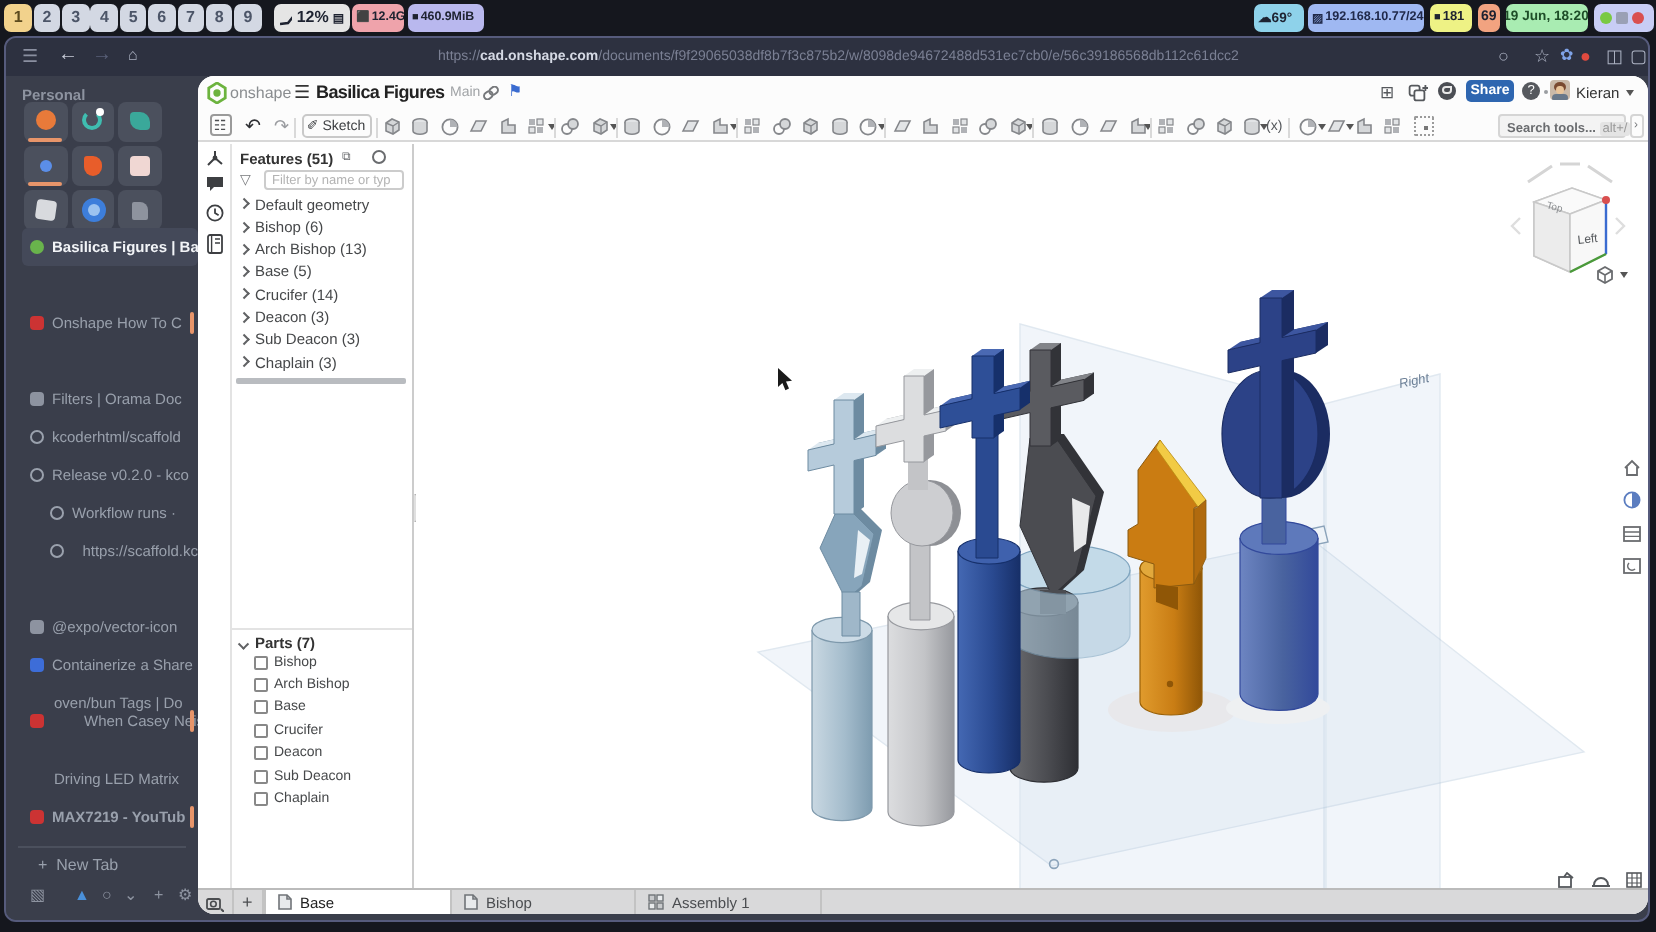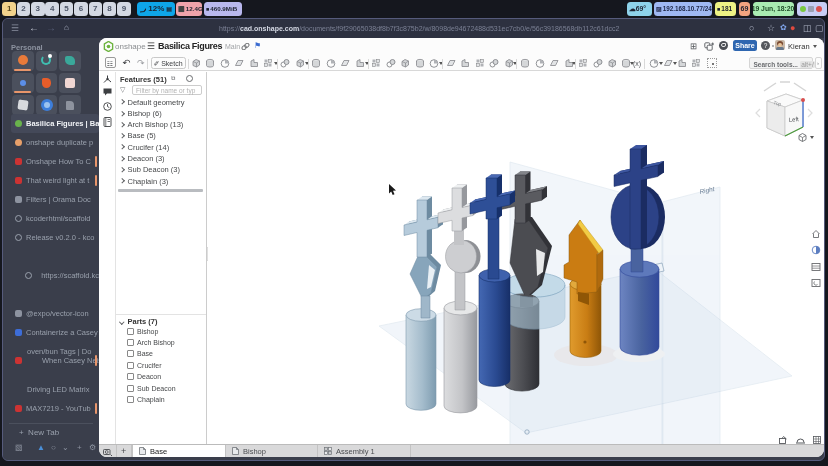--- a/index.html
+++ b/index.html
@@ -38,21 +38,21 @@
 <div class="abs" style="left:0;top:0;width:828px;height:18px;background:#15171e">
 <div class="ws" style="left:2.4px;background:#f2d28c;color:#5c4a1e">1</div>
 <div class="ws" style="left:16.75px">2</div>
 <div class="ws" style="left:31.10px">3</div>
 <div class="ws" style="left:45.45px">4</div>
 <div class="ws" style="left:59.80px">5</div>
 <div class="ws" style="left:74.15px">6</div>
 <div class="ws" style="left:88.50px">7</div>
 <div class="ws" style="left:102.85px">8</div>
 <div class="ws" style="left:117.20px">9</div>
-<div class="pill" style="left:137px;width:38px;background:#0ea5e9"><svg width="13" height="8">
+<div class="pill" style="left:137px;width:38px;background:#e5e5e5"><svg width="13" height="8">
         <path d="M0,7 L4,6.5 L6,4 L8,6 L11,5.5 L13,5" stroke="#1d2230" stroke-width="1.2" fill="none"></path>
       </svg>12%<span style="font-size:6px">▤</span></div>
 <div class="pill" style="left:176px;width:26px;background:#efa3ab;font-size:6.2px;padding:0 2px;gap:1px"><span style="font-size:5.5px">⬛</span>12.4G</div>
 <div class="pill" style="left:204px;width:38px;background:#b9b8ee;font-size:6.2px;padding:0 2px;gap:1px"><span style="font-size:5.5px">■</span>460.9MiB</div>
 <div class="pill" style="left:627px;width:24.5px;background:#8ed2ea;font-size:6.8px;padding:0 2px;gap:1px">☁︎69°</div>
 <div class="pill" style="left:654px;width:58px;background:#9fb8f2;font-size:6.3px;color:#20294a;padding:0 2px;gap:1px"><span style="font-size:6px">▨</span>192.168.10.77/24</div>
 <div class="pill" style="left:715px;width:21px;background:#eef285;font-size:6.5px;padding:0 2px;gap:1px"><span style="font-size:5.5px">■</span>181</div>
 <div class="pill" style="left:739px;width:10.5px;background:#f2a380;padding:0 1.5px;font-size:7px">69</div>
 <div class="pill" style="left:752.5px;width:41px;background:#a9ecb2;color:#1e4d28;font-size:6.8px;padding:0 2px;justify-content:center">19 Jun, 18:20</div>
 <div class="pill" style="left:796.5px;width:30px;background:#c8cdf5;gap:2px;padding:0 3px">
@@ -105,74 +105,69 @@
         <div class="abs" style="left:5px;top:4px;width:12px;height:12px;border-radius:50%;background:#3d7edb"></div>
         <div class="abs" style="left:8px;top:7px;width:6px;height:6px;border-radius:50%;background:#9cc3f0"></div>
       </div>
 <div class="tile" style="left:56px;top:57px">
         <div class="abs" style="left:7px;top:6px;width:8px;height:9px;background:#8e939e;border-radius:1px 4px 1px 1px"></div>
       </div>
 <div class="tabitem" style="top:76px;background:#444959;border-radius:3px;">
         <span class="ticon" style="background:#69b34c;border-radius:50%"></span>
         <span style="color:#f2f4f7;font-weight:bold">Basilica Figures | Ba</span>
       </div>
-<div class="tabitem" style="top:95px;">
-        <span class="ticon" style="background:#e8a06a;border-radius:50%"></span>
-        <span style="color:#99a0ac;font-weight:normal">onshape duplicate p</span>
-      </div>
 <div class="tabitem" style="top:114px;text-align:center;">
         <span class="ticon" style="background:#c33"></span>
         <span style="color:#99a0ac;font-weight:normal">Onshape How To C</span>
         <div class="orangebar"></div>
       </div>
-<div class="tabitem" style="top:133px;">
-        <span class="ticon" style="background:#c33"></span>
-        <span style="color:#99a0ac;font-weight:normal">That weird light at t</span>
-        <div class="orangebar"></div>
-      </div>
 <div class="tabitem" style="top:152px;">
         <span class="ticon" style="background:#8d93a0"></span>
         <span style="color:#99a0ac;font-weight:normal">Filters | Orama Doc</span>
       </div>
 <div class="tabitem" style="top:171px;">
         <span class="gh"></span>
         <span style="color:#99a0ac;font-weight:normal">kcoderhtml/scaffold</span>
       </div>
 <div class="tabitem" style="top:190px;">
         <span class="gh"></span>
         <span style="color:#99a0ac;font-weight:normal">Release v0.2.0 - kco</span>
       </div>
+<div class="tabitem" style="top:209px;padding-left:10px;">
+        <span class="gh"></span>
+        <span style="color:#99a0ac;font-weight:normal">Workflow runs ·</span>
+      </div>
 <div class="tabitem" style="top:228px;padding-left:10px;justify-content:space-between;">
         <span class="gh" style="border-radius:50%"></span>
         <span style="color:#99a0ac;font-weight:normal">https://scaffold.kc</span>
       </div>
 <div class="tabitem" style="top:266px;align-items:center;">
         <span class="ticon" style="background:#8d93a0"></span>
         <span style="color:#99a0ac;font-weight:normal">@expo/vector-icon</span>
       </div>
 <div class="tabitem" style="top:285px;">
         <span class="ticon" style="background:#3d6dd8"></span>
-        <span style="color:#99a0ac;font-weight:normal">Containerize a Casey</span>
+        <span style="color:#99a0ac;font-weight:normal">Containerize a Share</span>
       </div>
 <div class="tabitem" style="top:304px;">
         <span style="width:12px;flex:0 0 auto"></span>
         <span style="color:#99a0ac;font-weight:normal">oven/bun Tags | Do</span>
       </div>
 <div class="tabitem" style="top:313px;gap:20px;">
         <span class="ticon" style="background:#c33"></span>
         <span style="color:#99a0ac;font-weight:normal">When Casey Neista</span>
         <div class="orangebar"></div>
       </div>
 <div class="tabitem" style="top:342px;">
         <span style="width:12px;flex:0 0 auto"></span>
         <span style="color:#99a0ac;font-weight:normal">Driving LED Matrix</span>
       </div>
 <div class="tabitem" style="top:361px;">
         <span class="ticon" style="background:#c33"></span>
-        <span style="color:#99a0ac;font-weight:normal">MAX7219 - YouTub</span>
+        <span style="color:#99a0ac;font-weight:bold">MAX7219 - YouTub</span>
         <div class="orangebar"></div>
       </div>
 <div class="abs" style="left:6px;top:385px;width:84px;height:1px;background:#4b505d"></div>
 <div class="abs" style="left:16px;top:390px;font-size:8px;color:#99a0ac">+&nbsp;&nbsp;New Tab</div>
 <div class="abs" style="left:0;top:405px;width:96px;height:16px;color:#8d93a0;font-size:8px">
         <span class="abs" style="left:12px">▧</span>
         <span class="abs" style="left:34px;color:#4a90d9">▲</span>
         <span class="abs" style="left:48px">○</span>
         <span class="abs" style="left:59px">⌄</span>
         <span class="abs" style="left:74px">+</span>

